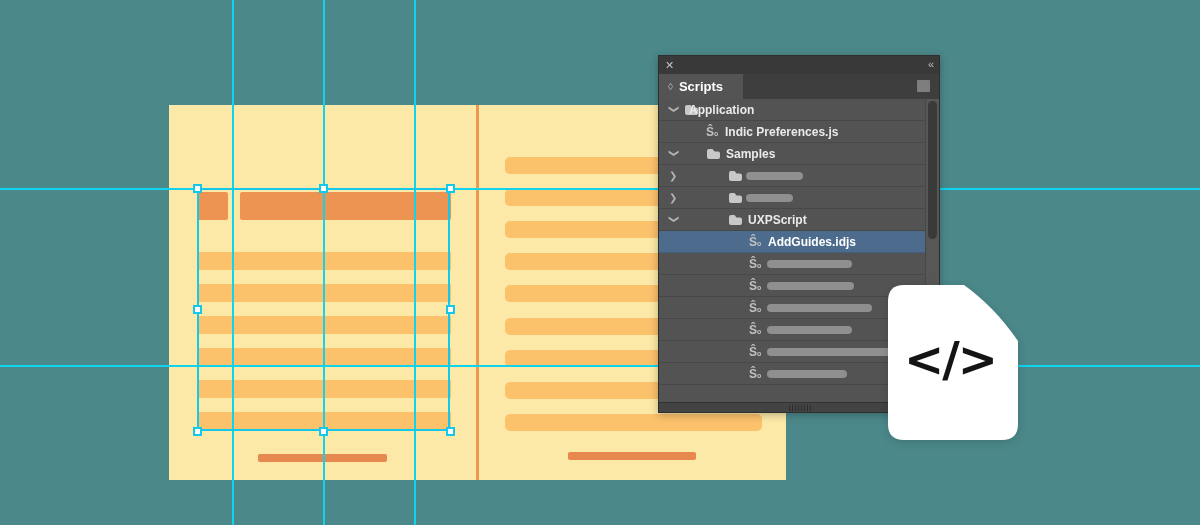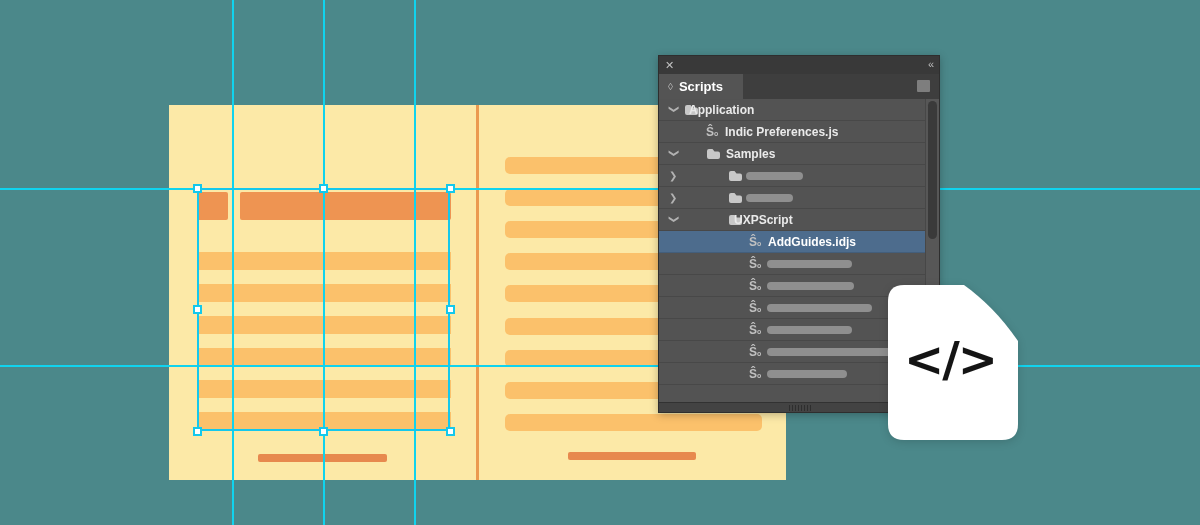--- a/index.html
+++ b/index.html
@@ -157,21 +157,21 @@
             <path d="M1 3 q0-2 2-2 h3.5 l2 2.5 H12 q2 0 2 2 V9 q0 2-2 2 H3 q-2 0-2-2 Z" fill="#c8c8c8"></path>
           </svg>
           <div class="gray-bar" style="left: 87px; width: 47px; background: rgb(143, 143, 143);"></div>
         </div>
         <div class="tree-row" style="top: 110px;">
           <div class="sep"></div>
           <div class="chevron down" style="left: 10px;">❯</div>
           <svg width="14" height="11" class="folder-svg" style="left: 69px;">
             <path d="M1 3 q0-2 2-2 h3.5 l2 2.5 H12 q2 0 2 2 V9 q0 2-2 2 H3 q-2 0-2-2 Z" fill="#c8c8c8"></path>
           </svg>
-          <div class="row-label" style="left: 75px;">UXPScript</div>
+          <div class="row-label" style="left: 89px;">UXPScript</div>
         </div>
         <div class="tree-row selected" style="top: 132px;">
           <div class="sep"></div>
           <div class="script-glyph" style="left: 90px;">Ŝ<small>o</small></div>
           <div class="row-label" style="left: 109px;">AddGuides.idjs</div>
         </div>
         <div class="tree-row" style="top: 154px;">
           <div class="sep"></div>
           <div class="script-glyph" style="left: 90px;">Ŝ<small>o</small></div>
           <div class="gray-bar" style="left: 108px; width: 85px; background: rgb(143, 143, 143);"></div>

